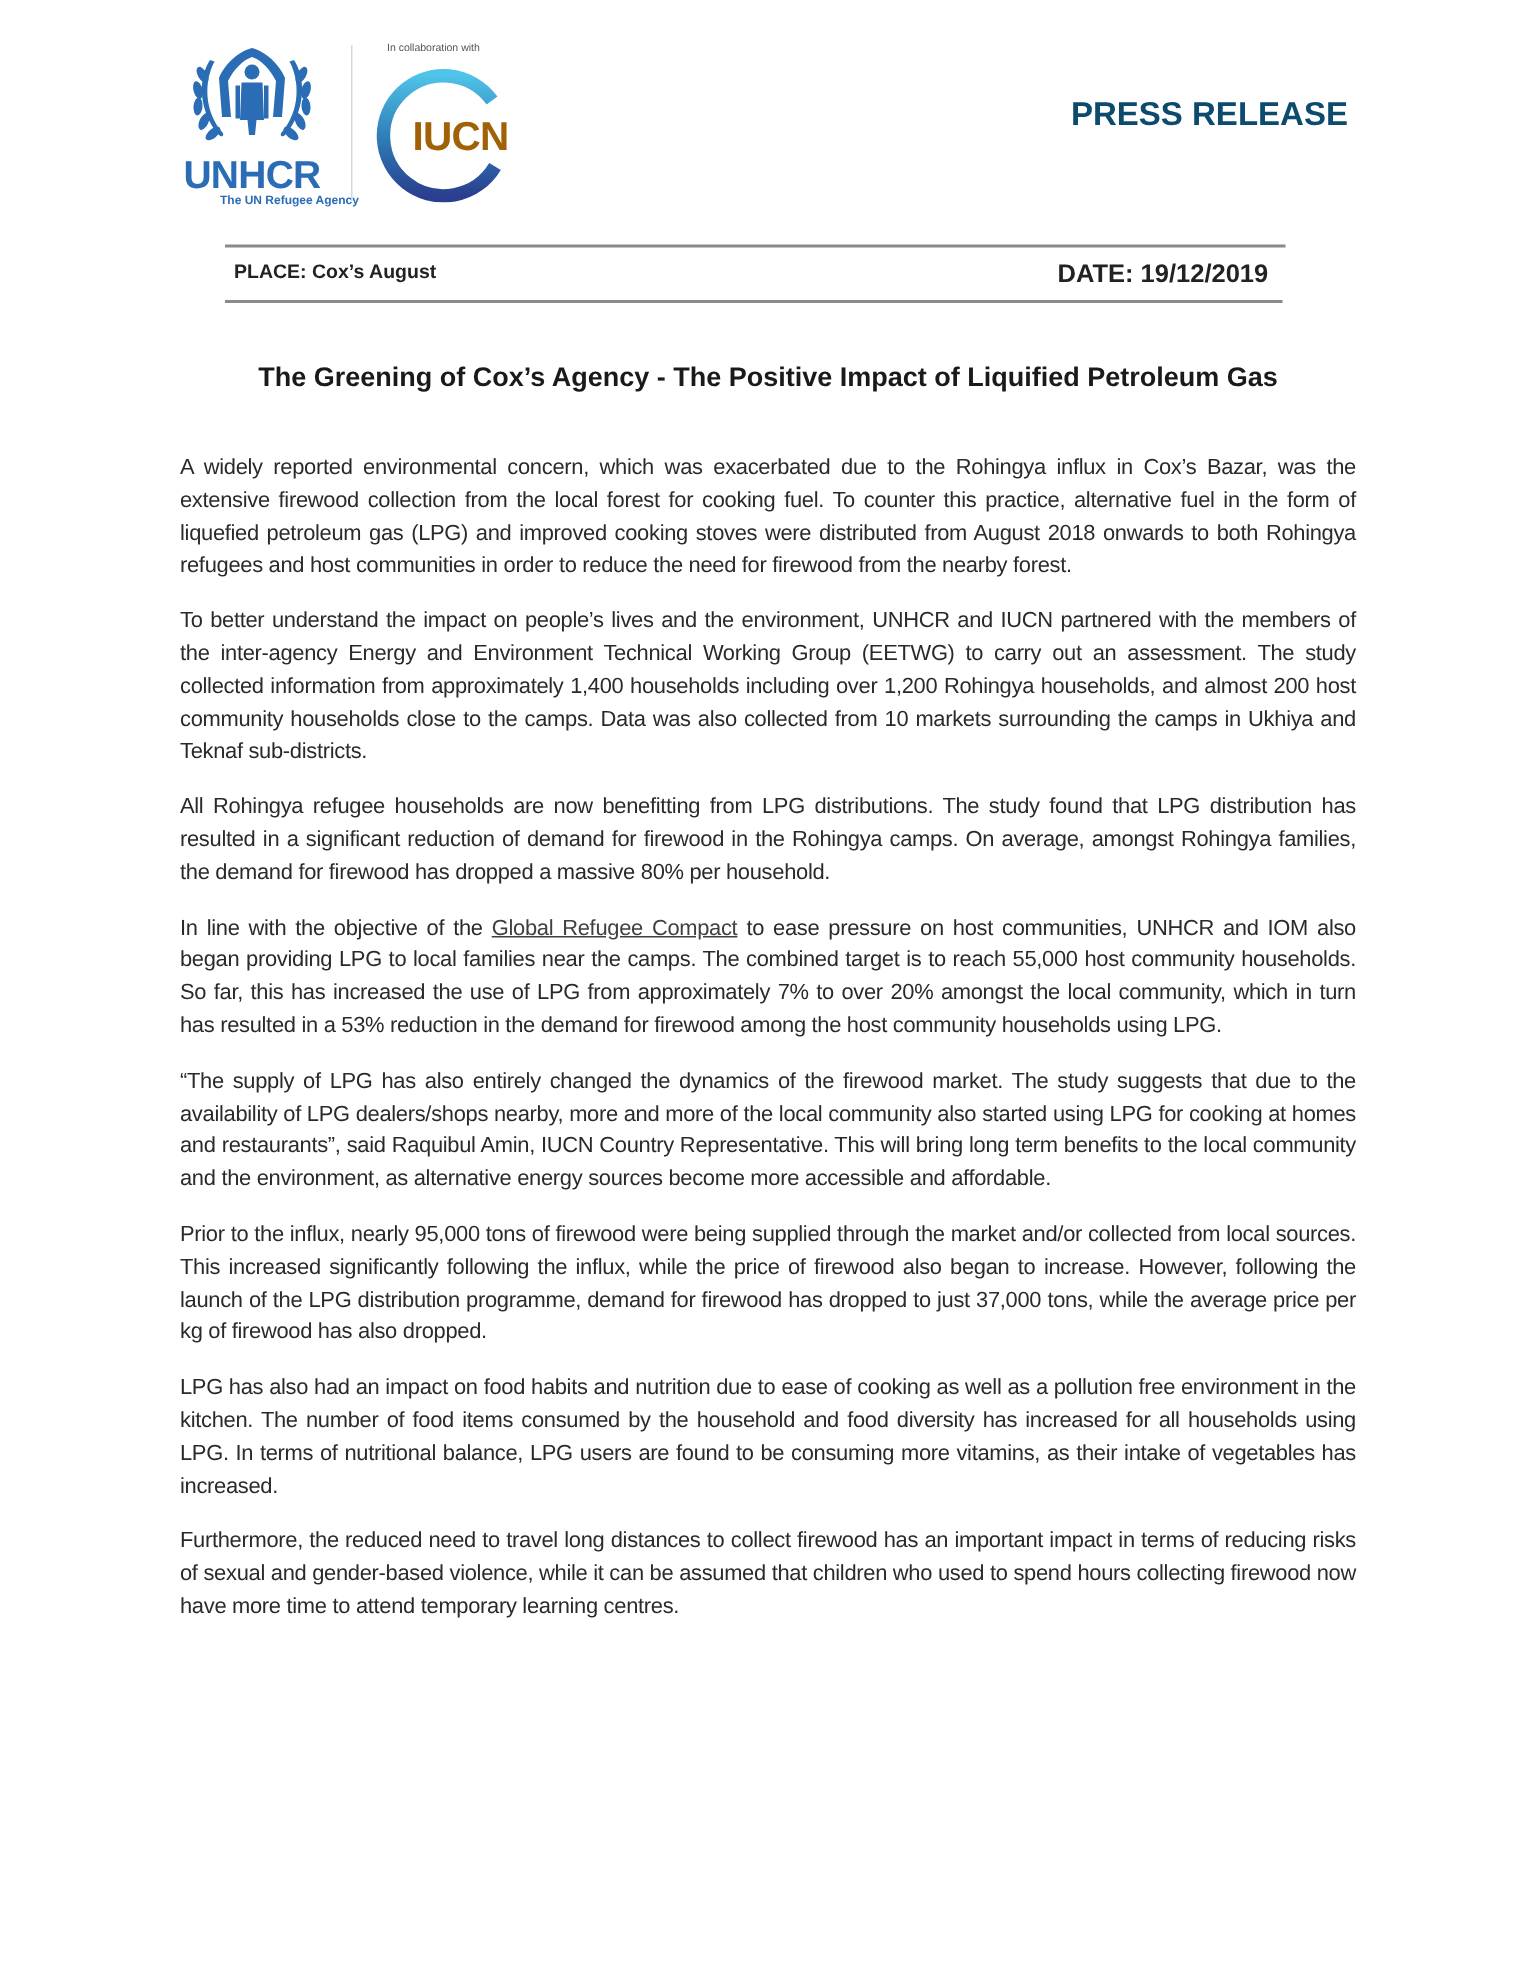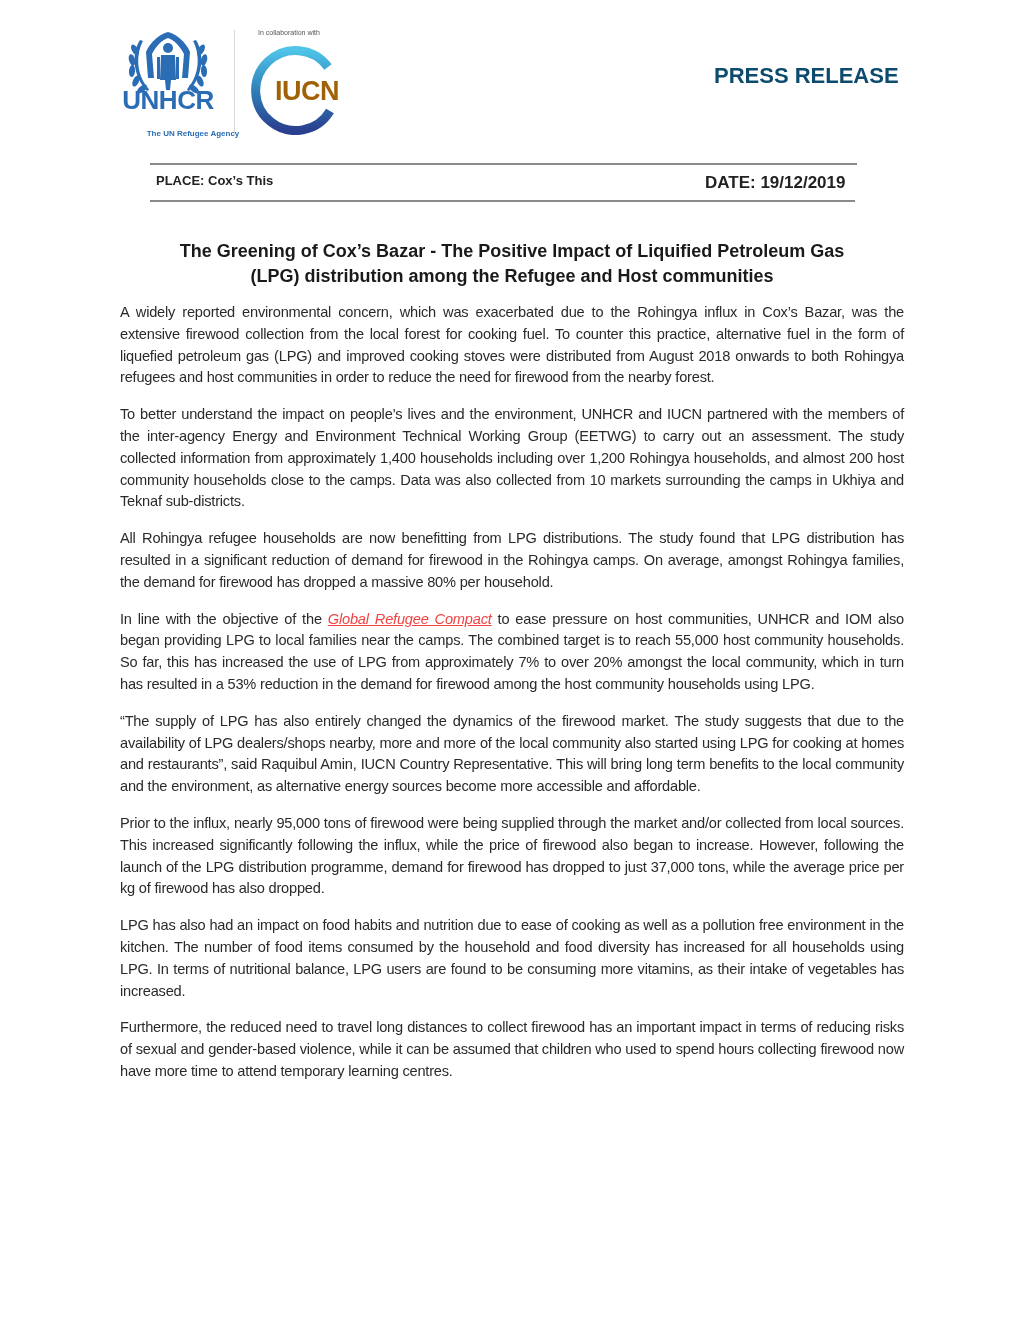--- a/index.html
+++ b/index.html
@@ -1,41 +1,41 @@
 <!DOCTYPE html>
 <html><head>
   <meta charset="utf-8">
   <style>
     html, body { margin: 0; padding: 0; background: #ffffff; }
     body { width: 1024px; height: 1325px; position: relative; overflow: hidden; font-family: "Liberation Sans", sans-serif; color: #222; }
     .page { position: absolute; left: 0; top: 0; width: 1024px; height: 1325px; }
 
     .logo-unhcr { position: absolute; left: 118px; top: 28px; width: 100px; height: 108px; }
     .unhcr-emblem { position: absolute; left: 8px; top: 0; width: 84px; height: 76px; }
-    .unhcr-word { position: absolute; left: 0; top: 58px; width: 100px; text-align: center; font-family: "Liberation Sans", sans-serif; font-weight: 700; font-size: 26px; letter-spacing: -0.5px; color: #2a6db5; line-height: 28px; }
+    .unhcr-word { position: absolute; left: 0; top: 74px; width: 100px; text-align: center; font-family: "Liberation Sans", sans-serif; font-weight: 700; font-size: 26px; letter-spacing: -0.5px; color: #2a6db5; line-height: 28px; }
     .unhcr-tag { position: absolute; left: 0; top: 101px; width: 100px; text-align: center; font-size: 8px; color: #2a6db5; font-weight: 700; line-height: 10px; white-space: nowrap; margin-left: 25px; }
 
     .logo-divider { position: absolute; left: 234px; top: 30px; width: 1px; height: 104px; background: #d8d8d8; }
 
     .collab-text { position: absolute; left: 258px; top: 29px; font-size: 7px; color: #555; white-space: nowrap; }
     .iucn-logo { position: absolute; left: 250px; top: 45px; width: 92px; height: 90px; }
     .iucn-word { position: absolute; left: 275px; top: 76px; font-family: "Liberation Sans", sans-serif; font-weight: 700; font-size: 27px; letter-spacing: -0.5px; color: #a16207; line-height: 30px; }
 
     .press-release { position: absolute; left: 714px; top: 63px; font-family: "Liberation Sans", sans-serif; font-weight: 700; font-size: 22px; color: #0c4a6e; letter-spacing: 0px; white-space: nowrap; }
 
     .rule-top { position: absolute; left: 150px; top: 163px; width: 707px; height: 2px; background: #8a8a8a; }
     .rule-bottom { position: absolute; left: 150px; top: 200px; width: 705px; height: 2px; background: #8a8a8a; }
     .place { position: absolute; left: 156px; top: 173px; font-size: 13px; font-weight: 700; color: #222; white-space: nowrap; }
     .date { position: absolute; left: 705px; top: 173px; font-size: 17px; font-weight: 700; color: #222; white-space: nowrap; }
 
     .title { position: absolute; left: 120px; top: 239px; width: 784px; text-align: center; font-size: 18px; font-weight: 700; line-height: 25px; color: #1a1a1a; }
 
     .body { position: absolute; left: 120px; top: 302px; width: 784px; }
     .para { font-size: 14.6px; line-height: 21.8px; color: #2a2a2a; text-align: justify; margin: 0 0 15px 0; letter-spacing: -0.2px; }
-    .para a { color: #ef4444; text-decoration: underline; font-style: italic; }
+    .para a { color: #404040; text-decoration: underline; }
   </style>
 </head>
 <body>
 
 <div class="page">
 
   <div class="logo-unhcr">
     <svg class="unhcr-emblem" viewBox="0 0 84 76">
 
       <g fill="#2a6db5">
@@ -78,27 +78,26 @@
         <stop offset="1" stop-color="#2a3f8f"></stop>
       </linearGradient>
     </defs>
     <path d="M78 22 A40 40 0 1 0 80 66" fill="none" stroke="url(#iucnGrad)" stroke-width="9" stroke-linecap="butt"></path>
   </svg>
   <div class="iucn-word">IUCN</div>
 
   <div class="press-release">PRESS RELEASE</div>
 
   <div class="rule-top"></div>
-  <div class="place">PLACE: Cox’s This</div>
+  <div class="place">PLACE: Cox’s August</div>
   <div class="date">DATE: 19/12/2019</div>
   <div class="rule-bottom"></div>
 
   <div class="title">
-    <span>The Greening of Cox’s Bazar - The Positive Impact of Liquified Petroleum Gas</span><br>
-    <span>(LPG) distribution among the Refugee and Host communities</span>
+    <span>The Greening of Cox’s Agency - The Positive Impact of Liquified Petroleum Gas</span><br>
   </div>
 
   <div class="body">
     <p class="para">A widely reported environmental concern, which was exacerbated due to the Rohingya influx in Cox’s Bazar, was the extensive firewood collection from the local forest for cooking fuel. To counter this practice, alternative fuel in the form of liquefied petroleum gas (LPG) and improved cooking stoves were distributed from August 2018 onwards to both Rohingya refugees and host communities in order to reduce the need for firewood from the nearby forest.</p>
     <p class="para">To better understand the impact on people’s lives and the environment, UNHCR and IUCN partnered with the members of the inter-agency Energy and Environment Technical Working Group (EETWG) to carry out an assessment. The study collected information from approximately 1,400 households including over 1,200 Rohingya households, and almost 200 host community households close to the camps. Data was also collected from 10 markets surrounding the camps in Ukhiya and Teknaf sub-districts.</p>
     <p class="para">All Rohingya refugee households are now benefitting from LPG distributions. The study found that LPG distribution has resulted in a significant reduction of demand for firewood in the Rohingya camps. On average, amongst Rohingya families, the demand for firewood has dropped a massive 80% per household.</p>
     <p class="para"><span>In line with the objective of the </span><a href="#">Global Refugee Compact</a><span> to ease pressure on host communities, UNHCR and IOM also began providing LPG to local families near the camps. The combined target is to reach 55,000 host community households. So far, this has increased the use of LPG from approximately 7% to over 20% amongst the local community, which in turn has resulted in a 53% reduction in the demand for firewood among the host community households using LPG.</span></p>
     <p class="para">“The supply of LPG has also entirely changed the dynamics of the firewood market. The study suggests that due to the availability of LPG dealers/shops nearby, more and more of the local community also started using LPG for cooking at homes and restaurants”, said Raquibul Amin, IUCN Country Representative. This will bring long term benefits to the local community and the environment, as alternative energy sources become more accessible and affordable.</p>
     <p class="para">Prior to the influx, nearly 95,000 tons of firewood were being supplied through the market and/or collected from local sources. This increased significantly following the influx, while the price of firewood also began to increase. However, following the launch of the LPG distribution programme, demand for firewood has dropped to just 37,000 tons, while the average price per kg of firewood has also dropped.</p>
     <p class="para">LPG has also had an impact on food habits and nutrition due to ease of cooking as well as a pollution free environment in the kitchen.  The number of food items consumed by the household and food diversity has increased for all households using LPG.  In terms of nutritional balance, LPG users are found to be consuming more vitamins, as their intake of vegetables has increased.</p>

